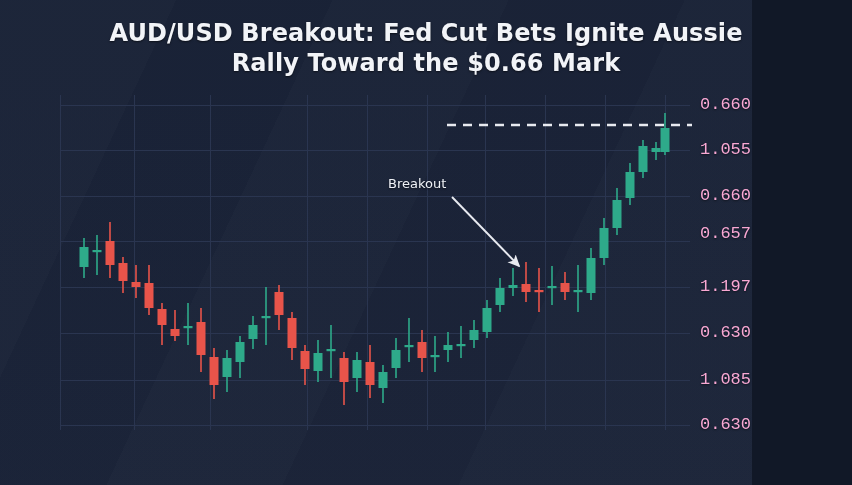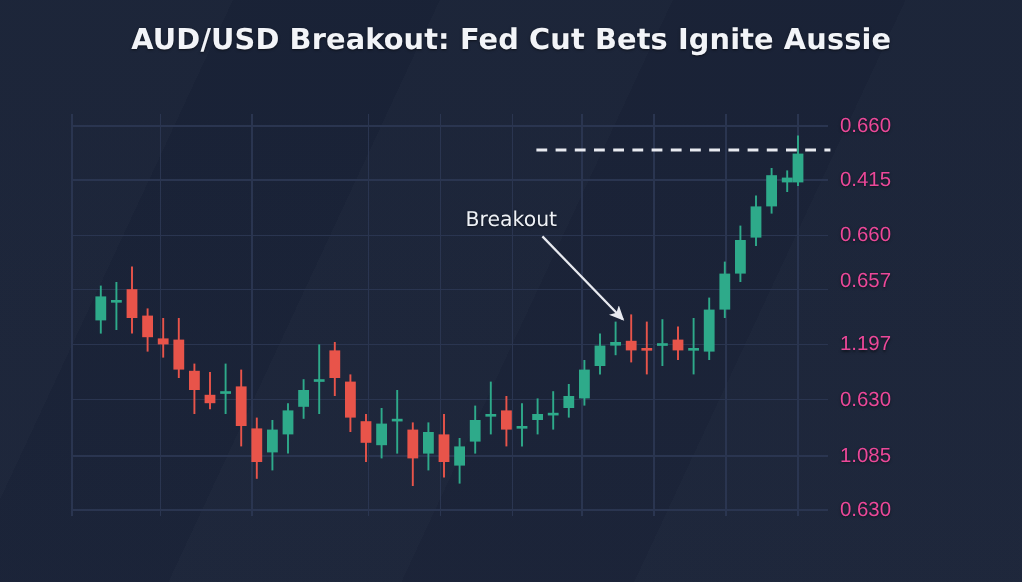--- a/index.html
+++ b/index.html
@@ -2,21 +2,21 @@
 <html><head>
 <meta charset="utf-8">
 <style>
   html, body {
     margin: 0;
     padding: 0;
     background: #111827;
   }
   #screen {
     position: relative;
-    width: 852px;
+    width: 752px;
     height: 485px;
     background: #1a2338;
     overflow: hidden;
     font-family: "DejaVu Sans", sans-serif;
   }
   
   #bg-texture {
     position: absolute;
     inset: 0;
     background:
@@ -63,53 +63,54 @@
   #axis-labels {
     position: absolute;
     left: 700px;
     top: 0;
     width: 152px;
     height: 485px;
   }
   .axis-label {
     position: absolute;
     left: 0;
-    color: #ec4899;
-    font-family: Liberation Sans, sans-serif;
+    color: #f9a8d4;
+    font-family: Liberation Mono, monospace;
     font-size: 17px;
     line-height: 17px;
     white-space: nowrap;
     text-shadow: 0 1px 2px rgba(0,0,0,0.5);
   }
   #annotation-layer {
     position: absolute;
     left: 0;
     top: 0;
     width: 852px;
     height: 485px;
     pointer-events: none;
   }
   #breakout-label {
     position: absolute;
     color: #eef1f6;
     font-family: "DejaVu Sans", sans-serif;
-    font-size: 17px;
+    font-size: 13px;
     line-height: 17px;
     white-space: nowrap;
     text-shadow: 0 1px 2px rgba(0,0,0,0.5);
   }
 </style>
 </head>
 <body>
 
 <div id="screen">
   <div id="bg-texture"></div>
 
   <div id="title-block">
     <span class="tline">AUD/USD Breakout: Fed Cut Bets Ignite Aussie</span>
+    <span class="tline">Rally Toward the $0.66 Mark</span>
   </div>
 
   <div id="plot">
     <svg id="grid-layer" viewBox="0 0 630 335">
         <line x1="0" x2="630" y1="10" y2="10" class="gridline"></line>
         <line x1="0" x2="630" y1="55" y2="55" class="gridline"></line>
         <line x1="0" x2="630" y1="101" y2="101" class="gridline"></line>
         <line x1="0" x2="630" y1="146" y2="146" class="gridline"></line>
         <line x1="0" x2="630" y1="192" y2="192" class="gridline"></line>
         <line x1="0" x2="630" y1="238" y2="238" class="gridline"></line>
@@ -321,21 +322,21 @@
           <path d="M0,0 L6.5,3 L0,6 L1.6,3 Z" fill="#e8eaf0"></path>
         </marker>
       </defs>
       <line x1="452" y1="197" x2="519" y2="266" stroke="#e8eaf0" stroke-width="1.9" marker-end="url(#arrowhead)"></line>
     </svg>
 
   <div id="breakout-label" style="left: 388px; top: 175px;">Breakout</div>
 
   <div id="axis-labels">
       <div class="axis-label" style="top: 96px;">0.660</div>
-      <div class="axis-label" style="top: 141px;">0.415</div>
+      <div class="axis-label" style="top: 141px;">1.055</div>
       <div class="axis-label" style="top: 187px;">0.660</div>
       <div class="axis-label" style="top: 225px;">0.657</div>
       <div class="axis-label" style="top: 278px;">1.197</div>
       <div class="axis-label" style="top: 324px;">0.630</div>
       <div class="axis-label" style="top: 371px;">1.085</div>
       <div class="axis-label" style="top: 416px;">0.630</div>
     </div>
 </div>
 
 </body></html>

